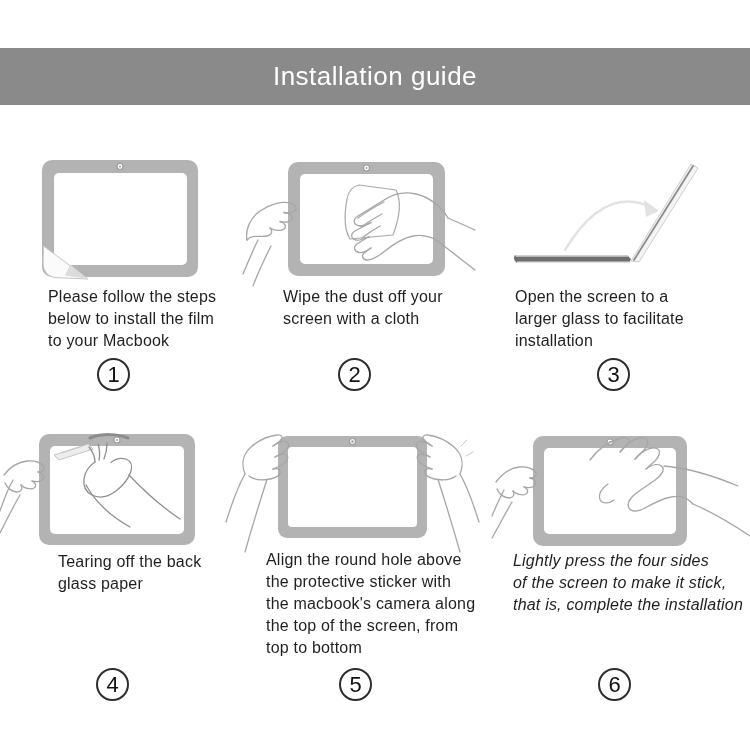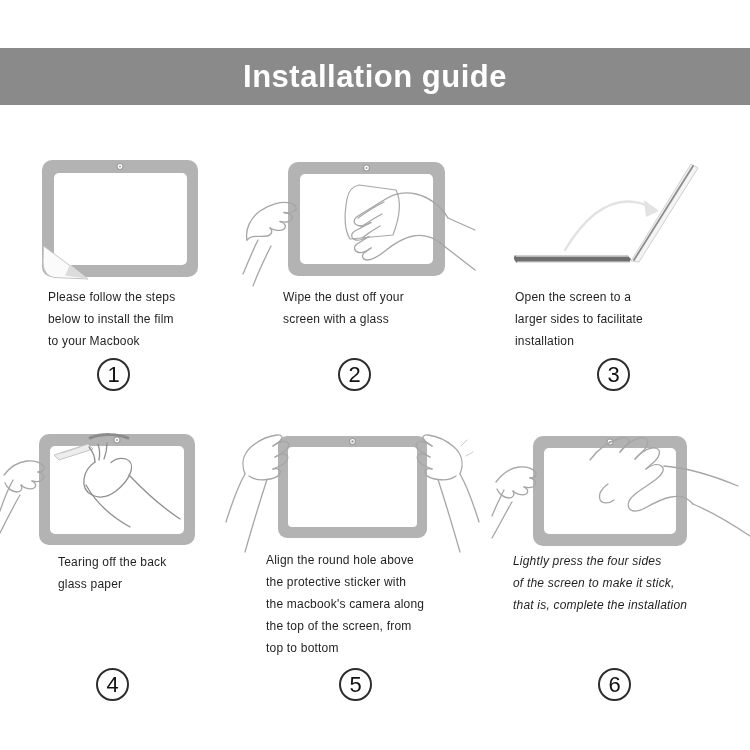--- a/index.html
+++ b/index.html
@@ -6,27 +6,27 @@
   .page {
     position:relative; width:750px; height:750px; background:#ffffff;
     font-family:"Liberation Sans", sans-serif; overflow:hidden;
   }
   .header {
     position:absolute; left:0; top:48px; width:750px; height:57px;
     background:var(--header-bg,#8a8a8a);
     display:flex; align-items:center; justify-content:center;
   }
   .header h1 {
-    margin:8px; font-size:31px; font-weight:700; letter-spacing:0.5px;
+    margin:8px; font-size:26px; font-weight:400; letter-spacing:0.5px;
     color:var(--header-text,#ffffff);
   }
   .illo { position:absolute; }
   .illo svg { display:block; width:100%; height:100%; overflow:visible; }
   .caption {
-    position:absolute; margin:0; font-size:12px; line-height:22px;
+    position:absolute; margin:0; font-size:16px; line-height:22px;
     color:var(--caption-text,#1f1f1f); white-space:pre-line; letter-spacing:0.2px;
   }
   .badge {
     position:absolute; width:33px; height:33px; box-sizing:border-box;
     border:2px solid #2d2d2d; border-radius:50%;
     display:flex; align-items:center; justify-content:center;
     font-size:22px; color:#111;
   }
   
   .s1 .illo {left:40px;  top:158px; width:160px; height:124px;}
@@ -119,21 +119,21 @@
           <path d="M128,92 L121,97 C118,100 120,104 124,104 C129,104 137,99 142,95 C150,88.5 160,82 170,80 C181,77.5 193,82 201,90"></path>
           <path d="M141,46 C131,51 122,57 115,62"></path>
           <path d="M139,58 C131,62 124,67 118,71"></path>
           <path d="M137,70 C130,74 124,78 119,82"></path>
           <path d="M205,62 L232,74"></path>
           <path d="M201,90 L232,114"></path>
         </g>
       </svg>
     </div>
     <p class="caption">Wipe the dust off your
-screen with a glass</p>
+screen with a cloth</p>
     <div class="badge">
       <span>2</span>
     </div>
   </section>
 
   <section class="s3">
     <div class="illo">
       <svg viewBox="0 0 245 115">
         <g>
           <path d="M60,90 Q100,24 148,48" fill="none" stroke="#e2e2e2" stroke-width="2.4" stroke-linecap="round"></path>
@@ -144,21 +144,21 @@
           <path d="M129,100 L188,6" fill="none" stroke="#8d8d8d" stroke-width="1.8" stroke-linecap="round"></path>
         </g>
         <g>
           <path d="M10,95 L122,95 L126,99 L124,103 L12,103 Q7,99 10,95 Z" fill="#6f6f6f"></path>
           <path d="M10,95 L122,95 L123.5,96.8 L11,96.8 Z" fill="#cfcfcf"></path>
           <path d="M12,101.5 L124.5,101.5 L124,103 L12,103 Z" fill="#e0e0e0"></path>
         </g>
       </svg>
     </div>
     <p class="caption">Open the screen to a
-larger sides to facilitate
+larger glass to facilitate
 installation</p>
     <div class="badge">
       <span>3</span>
     </div>
   </section>
 
   <section class="s4">
     <div class="illo">
       <svg viewBox="0 0 250 140">
         <g>

